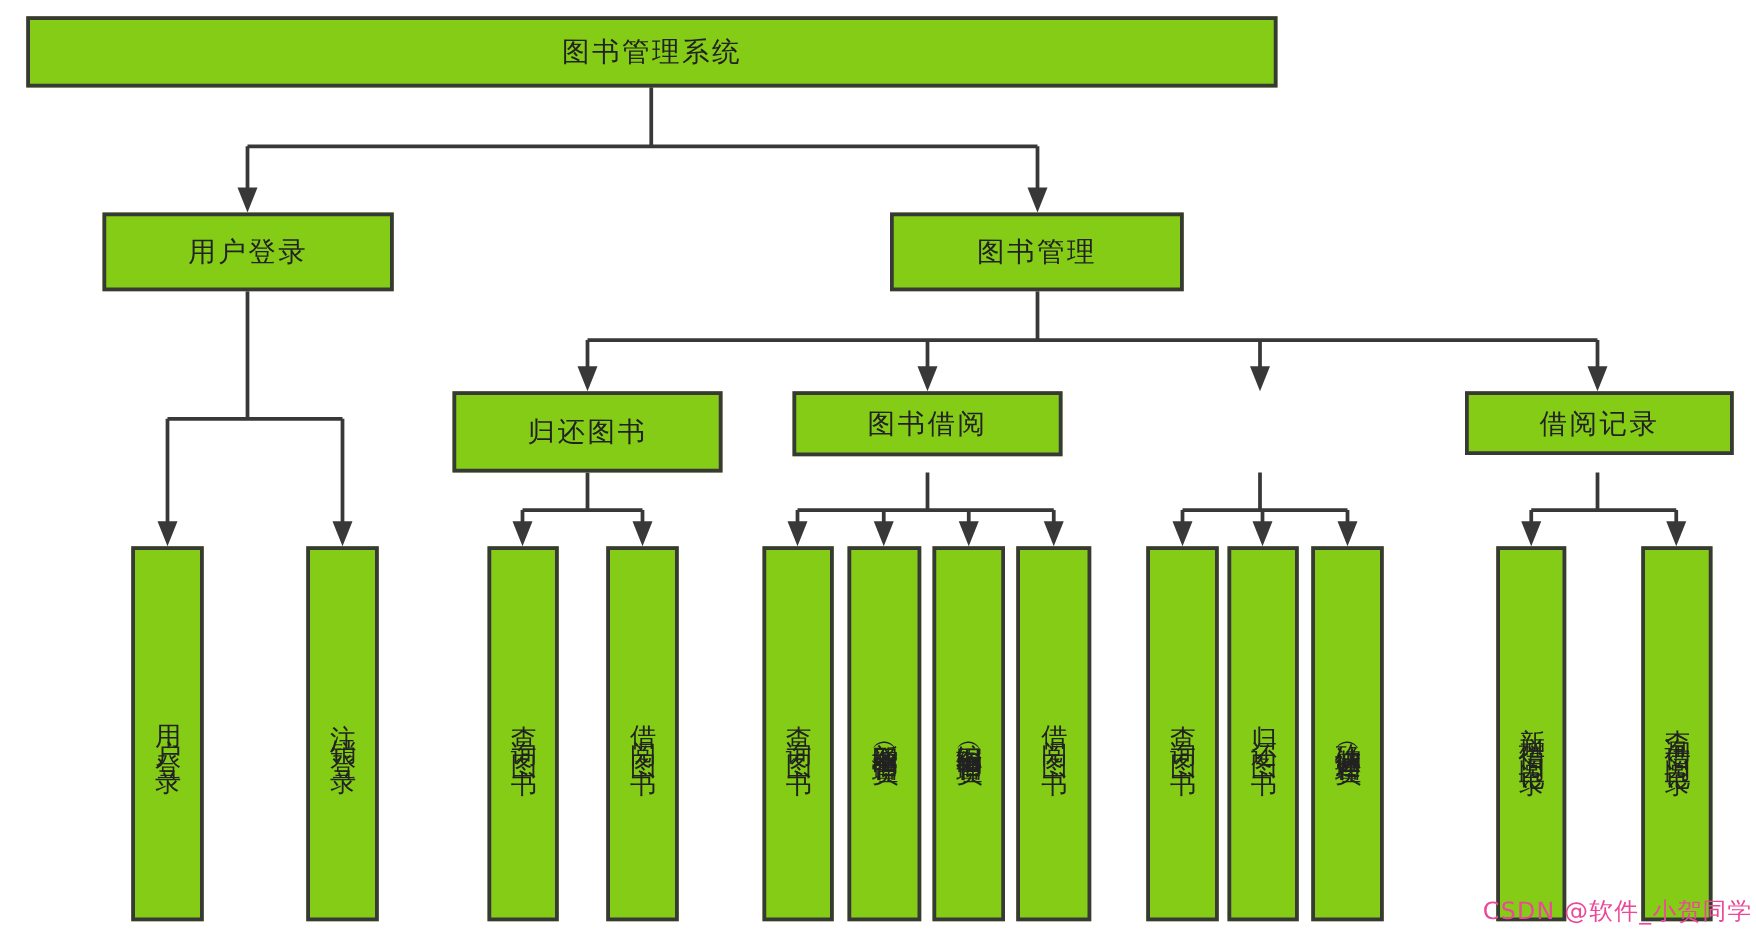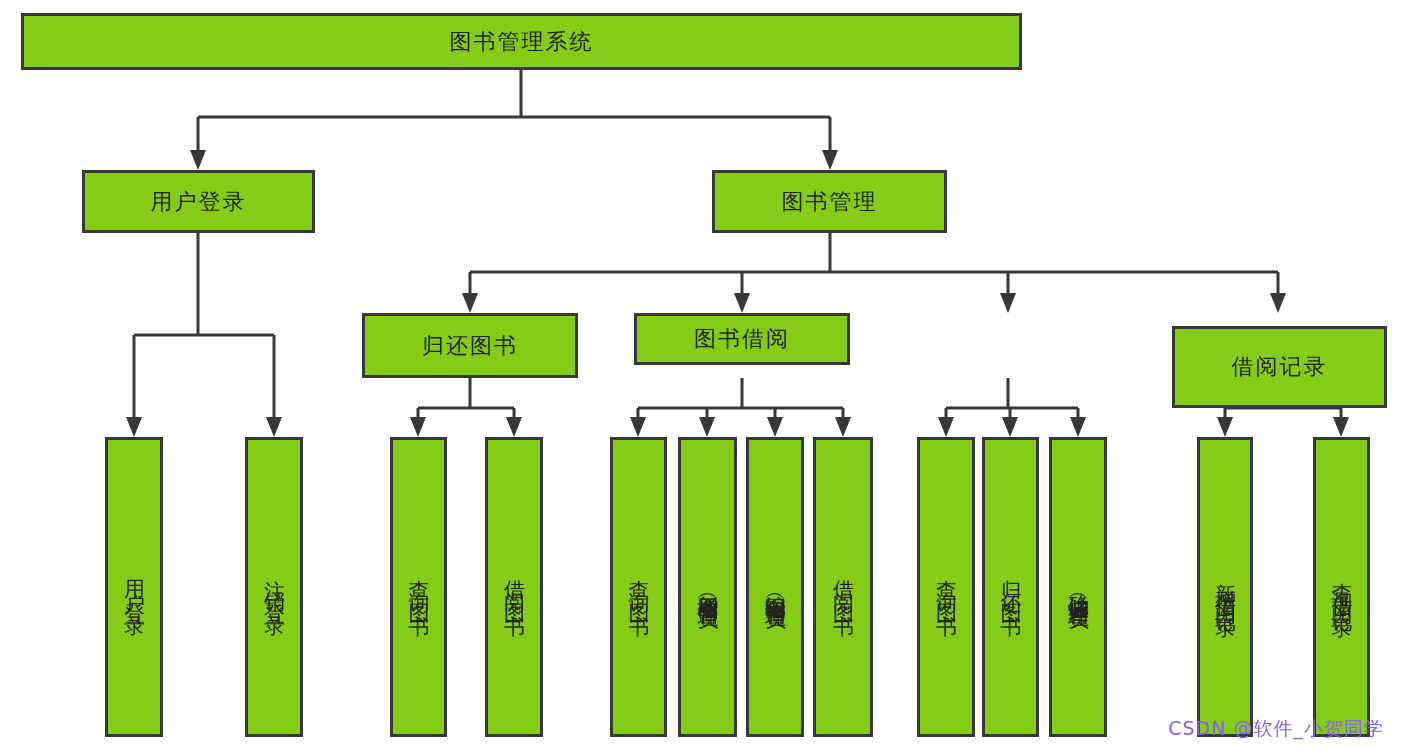--- a/index.html
+++ b/index.html
@@ -24,38 +24,38 @@
   .s4{letter-spacing:12px;}
   .s6{letter-spacing:7px;}
   .s9{letter-spacing:2px;}
   
   .n-root{left:21px;top:13px;width:1001px;height:57px;}
   .n-userlogin{left:82px;top:170px;width:233px;height:63px;}
   .n-bookmgmt{left:712px;top:170px;width:235px;height:63px;}
   .n-newbook{left:362px;top:313px;width:216px;height:65px;}
   .n-borrow{left:634px;top:313px;width:216px;height:52px;}
   .n-current{left:903px;top:313px;width:214px;height:65px;}
-  .n-record{left:1172px;top:313px;width:215px;height:82px;margin-top:13px;}
+  .n-record{left:1172px;top:313px;width:215px;height:51px;}
   .leaf{top:437px;height:300px;}
   .lf1{left:105px;width:58px;}
   .lf2{left:245px;width:58px;}
   .lf3{left:390px;width:57px;}
   .lf4{left:485px;width:58px;}
   .lf5{left:610px;width:57px;}
   .lf6{left:678px;width:59px;}
   .lf7{left:746px;width:58px;}
   .lf8{left:813px;width:60px;}
   .lf9{left:917px;width:58px;}
   .lf10{left:982px;width:57px;}
   .lf11{left:1049px;width:58px;}
   .lf12{left:1197px;width:56px;}
   .lf13{left:1313px;width:57px;}
   .watermark{
-    position:absolute;right:21px;top:716px;
-    font-size:19px;letter-spacing:1px;color:#8b5cf6;
+    position:absolute;right:3px;top:716px;
+    font-size:19px;letter-spacing:1px;color:#ec4899;
     white-space:nowrap;z-index:5;
   }
 </style>
 </head>
 <body>
 
 <div class="stage">
 
   <svg class="connectors" viewBox="0 0 1405 747" aria-hidden="true">
     <g stroke="#383838" stroke-width="3" fill="none">

